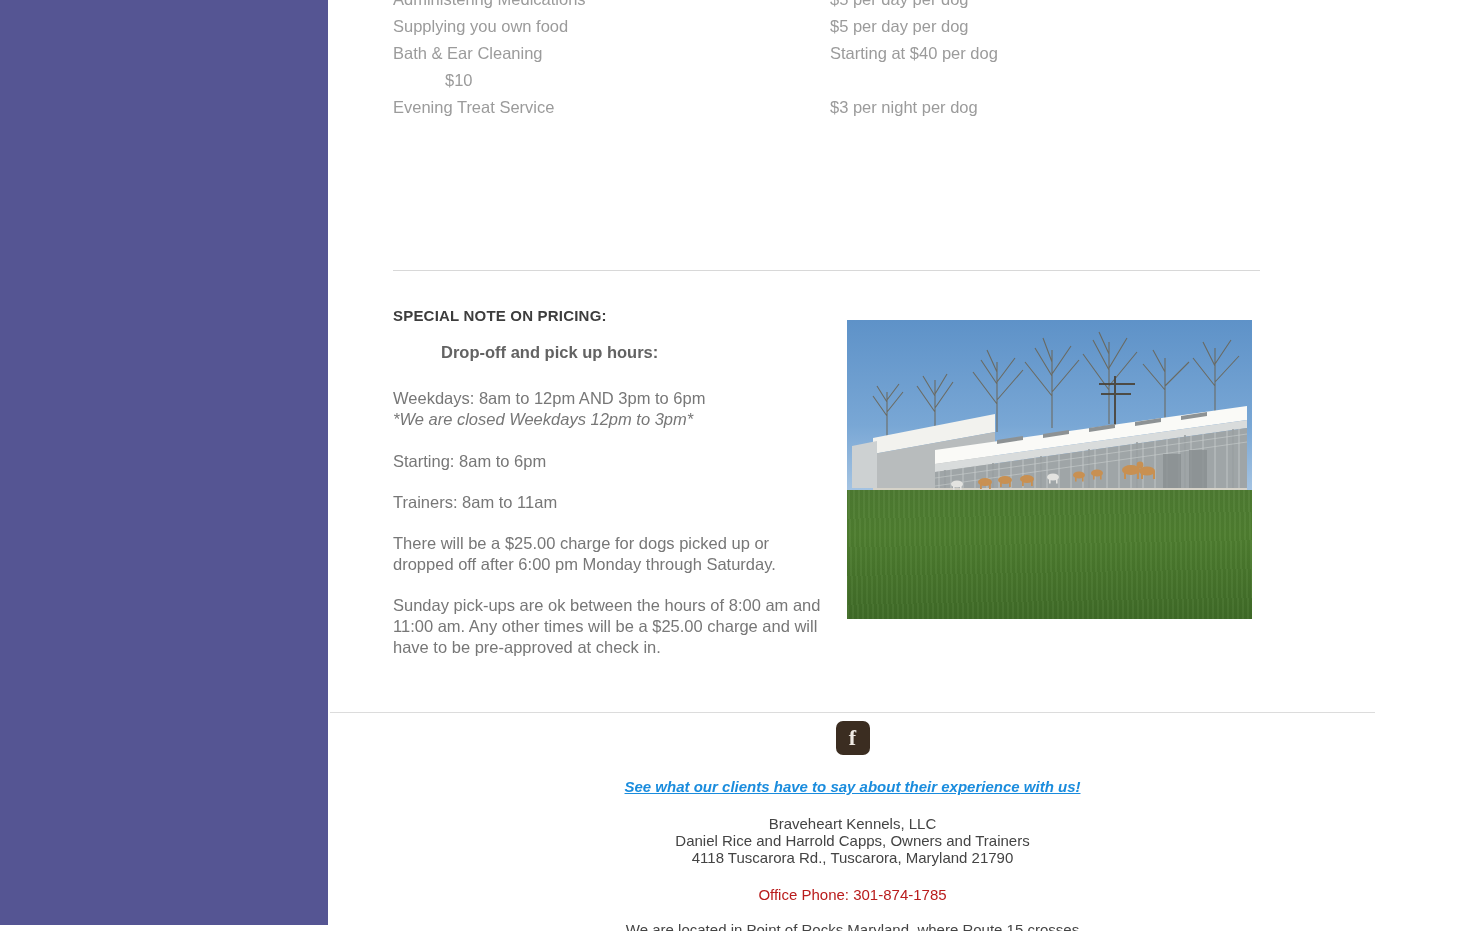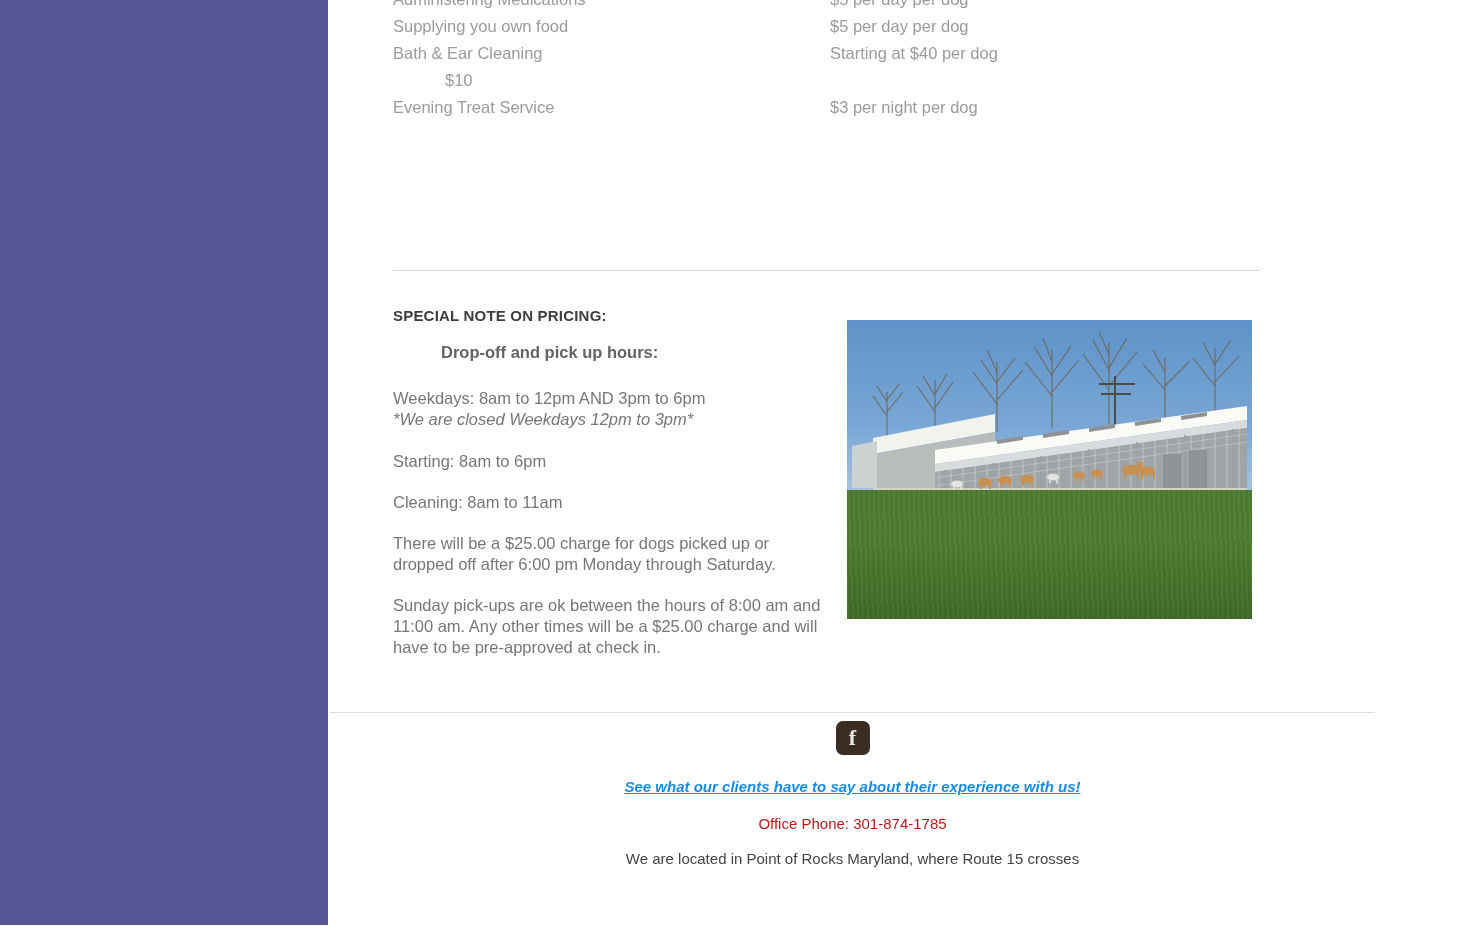--- a/index.html
+++ b/index.html
@@ -234,21 +234,21 @@
   <div class="special-note">
     <div class="note-heading">SPECIAL NOTE ON PRICING:</div>
     <div class="note-subheading">Drop-off and pick up hours:</div>
 
     <div class="note-para tight">
       <span>Weekdays: 8am to 12pm AND 3pm to 6pm</span>
       <span class="note-italic">*We are closed Weekdays 12pm to 3pm*</span>
     </div>
 
     <div class="note-para">Starting: 8am to 6pm</div>
-    <div class="note-para">Cleaning: 8am to 11am</div>
+    <div class="note-para">Trainers: 8am to 11am</div>
     <div class="note-para">There will be a $25.00 charge for dogs picked up or dropped off after 6:00 pm Monday through Saturday.</div>
     <div class="note-para">Sunday pick-ups are ok between the hours of 8:00 am and 11:00 am. Any other times will be a $25.00 charge and will have to be pre-approved at check in.</div>
   </div>
 
   <div class="photo-frame">
     <div class="photo-sky"></div>
 
     <svg width="405" height="299" viewBox="0 0 405 299" style="position:absolute;left:0;top:0;">
       <g stroke="#6a6250" stroke-width="1.1" fill="none" opacity="0.85">
         <path d="M40 120 L40 72 M40 96 L26 76 M40 92 L56 72 M40 82 L30 66 M40 80 L52 64"></path>
@@ -343,20 +343,25 @@
     <div class="photo-grass"></div>
   </div>
 
   <div class="footer-divider"></div>
 
   <div class="footer">
     <a class="fb-icon">f</a>
 
     <a class="reviews-link">See what our clients have to say about their experience with us!</a>
 
+    <div class="footer-block">
+      <div>Braveheart Kennels, LLC</div>
+      <div>Daniel Rice and Harrold Capps, Owners and Trainers</div>
+      <div>4118 Tuscarora Rd., Tuscarora, Maryland 21790</div>
+    </div>
 
     <div class="footer-phone">Office Phone: 301-874-1785</div>
 
     <div class="footer-location">
       <div>We are located in Point of Rocks Maryland, where Route 15 crosses</div>
 
     </div>
   </div>
 
 </div>

